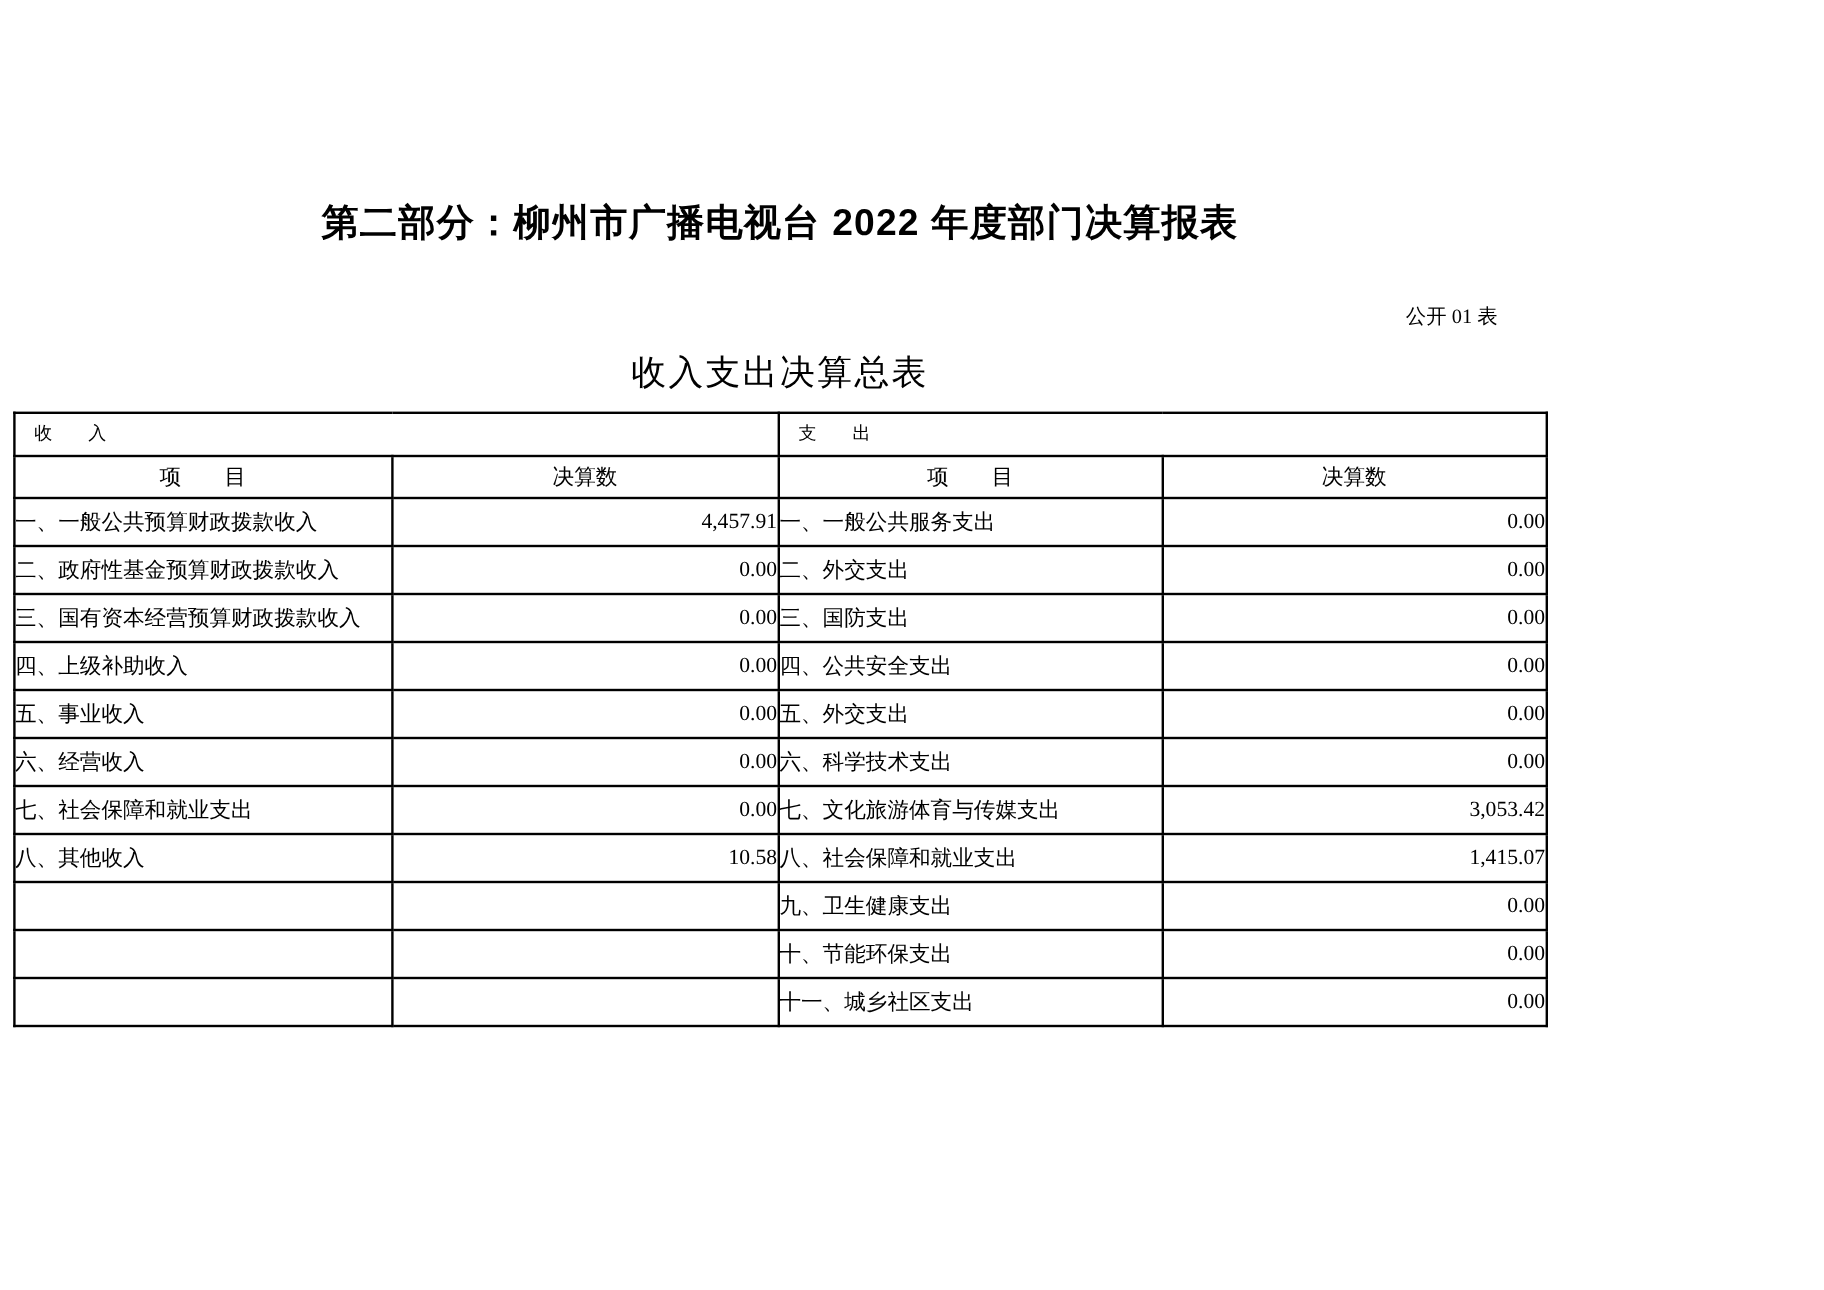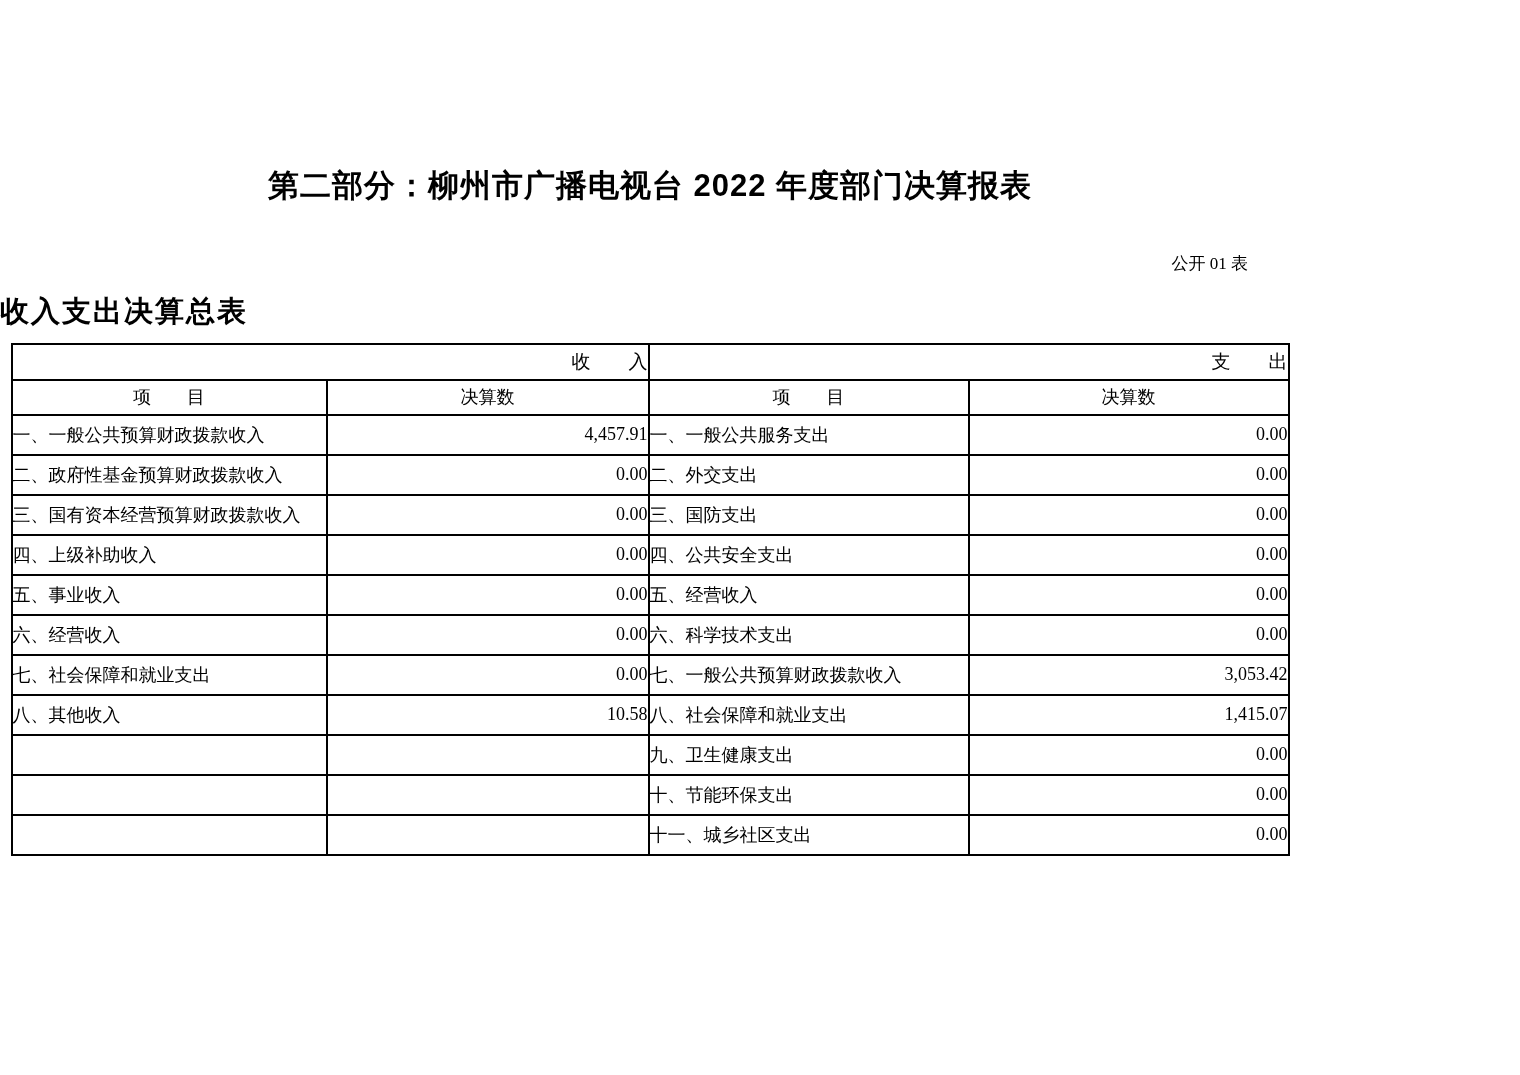--- a/index.html
+++ b/index.html
@@ -29,22 +29,22 @@
   }
   .table-code {
     margin-top: 46px;
     padding-right: 52px;
     text-align: right;
     font-size: 17px;
     line-height: 1.3;
   }
   .table-title {
     margin: 18px 0 0 0;
-    text-align: left;
-    font-weight: bold;
+    text-align: center;
+    font-weight: normal;
     font-size: 29px;
     line-height: 1.3;
     letter-spacing: 2px;
   }
   .meta-row {
     width: 1277px;
     margin: 16px auto 0 auto;
     display: flex;
     justify-content: space-between;
     align-items: flex-end;
@@ -62,23 +62,24 @@
   table.summary th,
   table.summary td {
     border: 2px solid #000000;
     padding: 0;
     font-weight: normal;
     overflow: hidden;
     white-space: nowrap;
   }
   tr.section-header th {
     height: 34px;
-    font-size: 19px;
-    text-align: right;
+    font-size: 15px;
+    text-align: left;
     vertical-align: middle;
+    padding-left: 16px;
   }
   tr.col-header th {
     height: 33px;
     font-size: 18px;
     text-align: center;
     vertical-align: middle;
   }
   tbody td {
     height: 38px;
     font-size: 18px;
@@ -145,33 +146,33 @@
       </tr>
       <tr>
         <td class="item-cell">四、上级补助收入</td>
         <td class="amount-cell">0.00</td>
         <td class="item-cell">四、公共安全支出</td>
         <td class="amount-cell">0.00</td>
       </tr>
       <tr>
         <td class="item-cell">五、事业收入</td>
         <td class="amount-cell">0.00</td>
-        <td class="item-cell">五、经营收入</td>
+        <td class="item-cell">五、外交支出</td>
         <td class="amount-cell">0.00</td>
       </tr>
       <tr>
         <td class="item-cell">六、经营收入</td>
         <td class="amount-cell">0.00</td>
         <td class="item-cell">六、科学技术支出</td>
         <td class="amount-cell">0.00</td>
       </tr>
       <tr>
         <td class="item-cell">七、社会保障和就业支出</td>
         <td class="amount-cell">0.00</td>
-        <td class="item-cell">七、一般公共预算财政拨款收入</td>
+        <td class="item-cell">七、文化旅游体育与传媒支出</td>
         <td class="amount-cell">3,053.42</td>
       </tr>
       <tr>
         <td class="item-cell">八、其他收入</td>
         <td class="amount-cell">10.58</td>
         <td class="item-cell">八、社会保障和就业支出</td>
         <td class="amount-cell">1,415.07</td>
       </tr>
       <tr>
         <td class="item-cell"></td>

